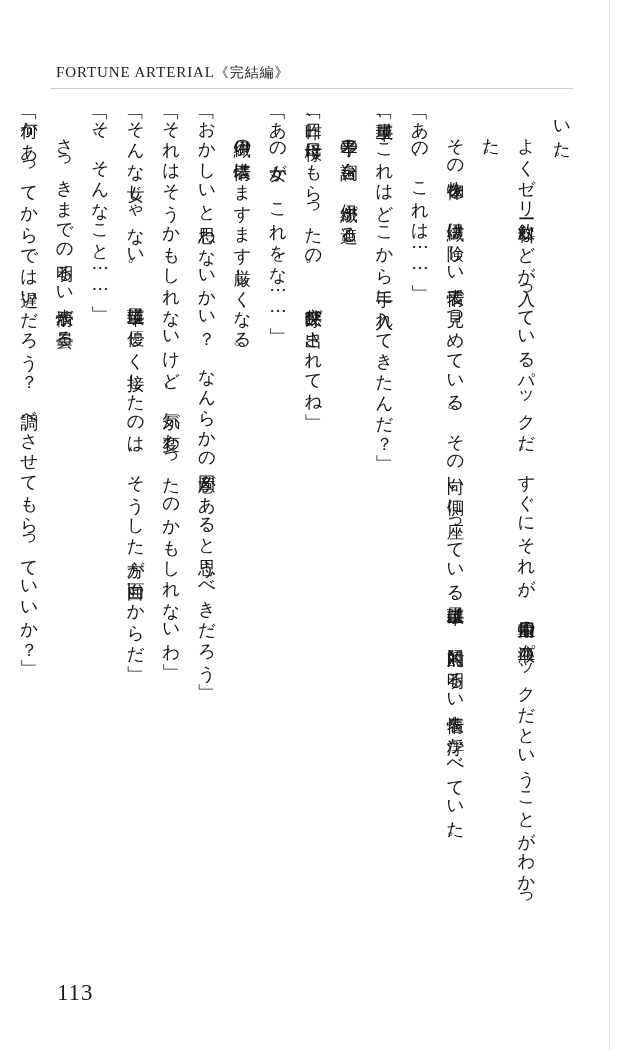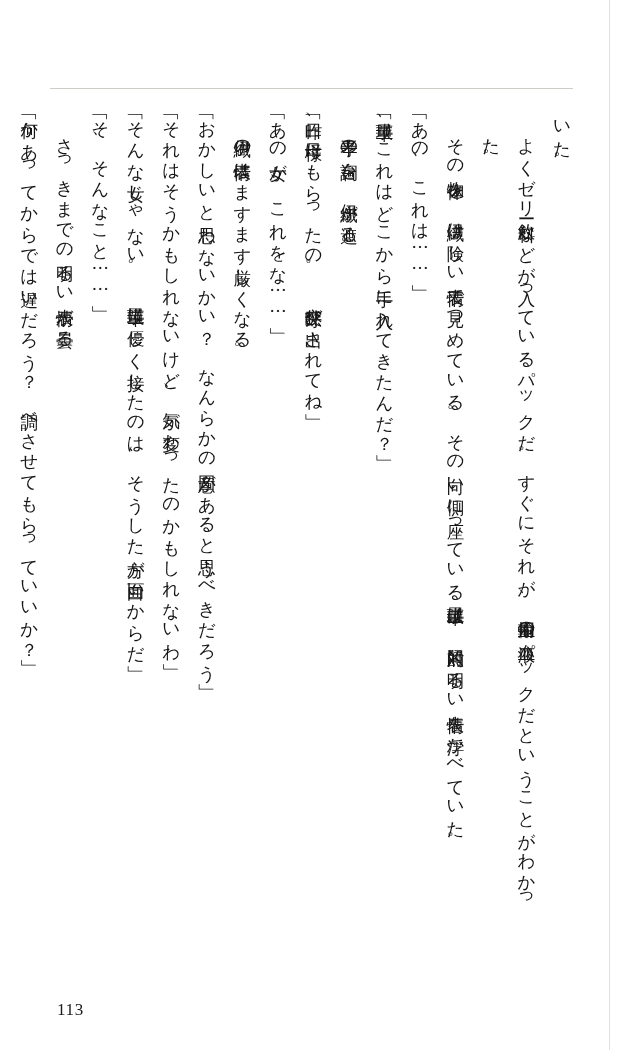--- a/index.html
+++ b/index.html
@@ -77,34 +77,37 @@
     padding: 0;
   }
   .vtext p.indent {
     padding-top: 18px;
   }
 
   
   .folio {
     position: absolute;
     left: 57px;
-    bottom: 30px;
-    font-size: 17px;
+    bottom: 44px;
+    font-size: 23px;
     color: #1a1a1a;
     font-family: "Liberation Serif", "DejaVu Serif", serif;
     letter-spacing: 0.04em;
   }
 </style>
 </head>
 <body>
 
 <div class="page">
 
   <div class="edge-line"></div>
 
+  <div class="running-header">
+    <span>FORTUNE ARTERIAL</span><span class="hdr-jp">《完結編》</span>
+  </div>
 
   <div class="header-rule"></div>
 
   <div class="vtext" id="body-text">
       <p class="">いた。</p>
       <p class="indent">よくゼリー飲料などが入っているパックだ。すぐにそれが、輸血用の血液パックだということがわかった。</p>
       <p class="indent">その物体を、伊織は険しい表情で見つめている。その向い側に座っている瑛里華は、対照的に明るい表情を浮かべていた。</p>
       <p class="">「あの、これは……」</p>
       <p class="">「瑛里華、これはどこから手に入れてきたんだ？」</p>
       <p class="indent">孝平の台詞を、伊織が遮る。</p>

